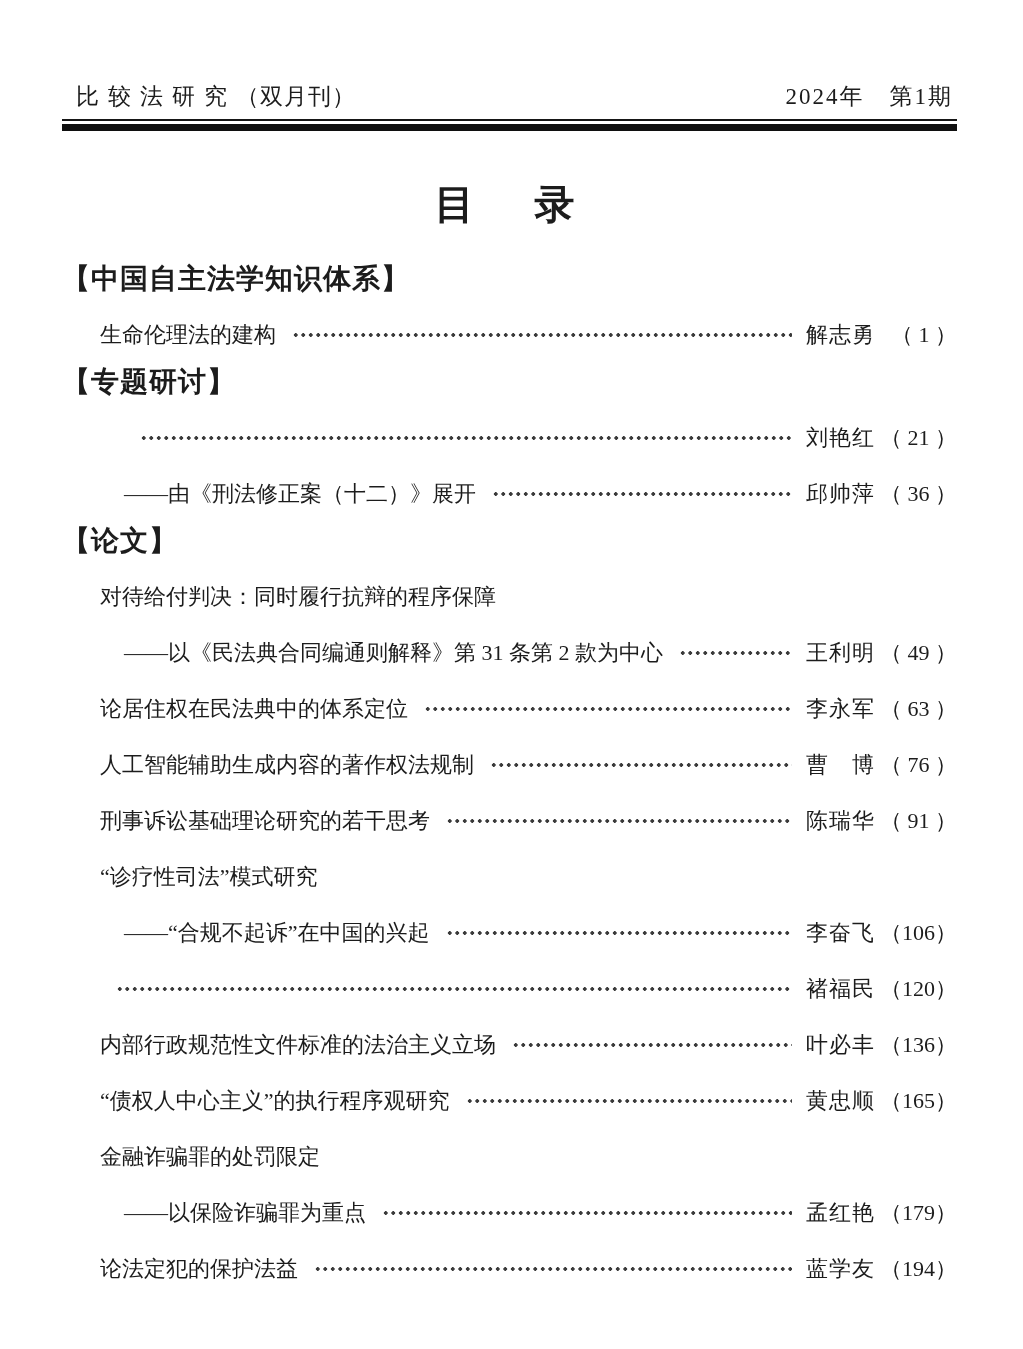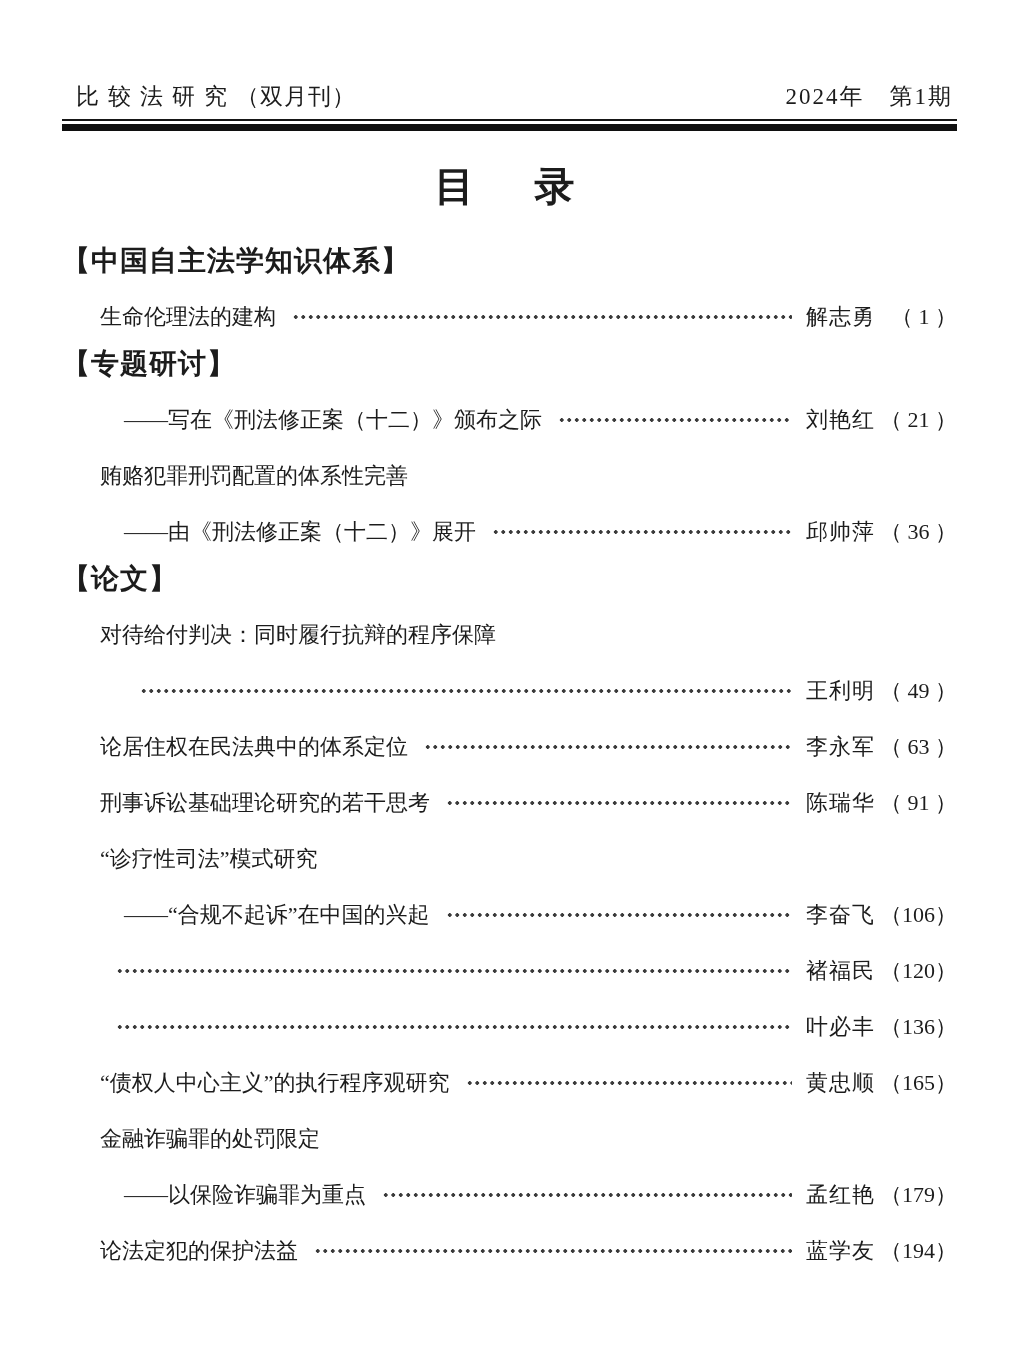--- a/index.html
+++ b/index.html
@@ -21,21 +21,21 @@
     font-size:23px;line-height:30px;
     padding:0 4px 0 14px;
   }
   .jname-main{letter-spacing:9px;}
   .jname-suffix{letter-spacing:1px;}
   .jissue{letter-spacing:2px;}
   .rule-thin{height:2px;background:#161616;margin-top:7px;}
   .rule-thick{height:7px;background:#101010;margin-top:3px;}
   
   .toc-title{
-    margin:29px 0 32px 0;
+    margin:47px 0 32px 0;
     text-align:center;
     font-size:40px;line-height:54px;
     font-weight:bold;
     letter-spacing:10px;
   }
   
   .sec-label{
     font-family:"Liberation Sans","DejaVu Sans",sans-serif;
     font-weight:bold;
     font-size:28px;line-height:30px;
@@ -86,50 +86,53 @@
         <div class="row">
           <span class="t">生命伦理法的建构</span>
           <span class="leader"></span>
           <span class="author">解志勇</span>
           <span class="page-no">（ 1 ）</span>
         </div>
       </section>
       <section class="sec">
         <div class="sec-label">【专题研讨】</div>
         <div class="row cont">
-          <span class="t">——写在《刑法修正案（十二）》颁布之际</span>
           <span class="leader"></span>
           <span class="author">刘艳红</span>
           <span class="page-no">（ 21 ）</span>
-        </div>
-        <div class="row pre">
-          <span class="t">贿赂犯罪刑罚配置的体系性完善</span>
         </div>
         <div class="row cont">
           <span class="t">——由《刑法修正案（十二）》展开</span>
           <span class="leader"></span>
           <span class="author">邱帅萍</span>
           <span class="page-no">（ 36 ）</span>
         </div>
       </section>
       <section class="sec">
         <div class="sec-label">【论文】</div>
         <div class="row pre">
           <span class="t">对待给付判决：同时履行抗辩的程序保障</span>
         </div>
         <div class="row cont">
+          <span class="t">——以《民法典合同编通则解释》第 31 条第 2 款为中心</span>
           <span class="leader"></span>
           <span class="author">王利明</span>
           <span class="page-no">（ 49 ）</span>
         </div>
         <div class="row">
           <span class="t">论居住权在民法典中的体系定位</span>
           <span class="leader"></span>
           <span class="author">李永军</span>
           <span class="page-no">（ 63 ）</span>
+        </div>
+        <div class="row">
+          <span class="t">人工智能辅助生成内容的著作权法规制</span>
+          <span class="leader"></span>
+          <span class="author">曹　博</span>
+          <span class="page-no">（ 76 ）</span>
         </div>
         <div class="row">
           <span class="t">刑事诉讼基础理论研究的若干思考</span>
           <span class="leader"></span>
           <span class="author">陈瑞华</span>
           <span class="page-no">（ 91 ）</span>
         </div>
         <div class="row pre">
           <span class="t">“诊疗性司法”模式研究</span>
         </div>
@@ -138,20 +141,21 @@
           <span class="leader"></span>
           <span class="author">李奋飞</span>
           <span class="page-no">（106）</span>
         </div>
         <div class="row">
           <span class="leader"></span>
           <span class="author">褚福民</span>
           <span class="page-no">（120）</span>
         </div>
         <div class="row">
+          <span class="t">内部行政规范性文件标准的法治主义立场</span>
           <span class="leader"></span>
           <span class="author">叶必丰</span>
           <span class="page-no">（136）</span>
         </div>
         <div class="row">
           <span class="t">“债权人中心主义”的执行程序观研究</span>
           <span class="leader"></span>
           <span class="author">黄忠顺</span>
           <span class="page-no">（165）</span>
         </div>

